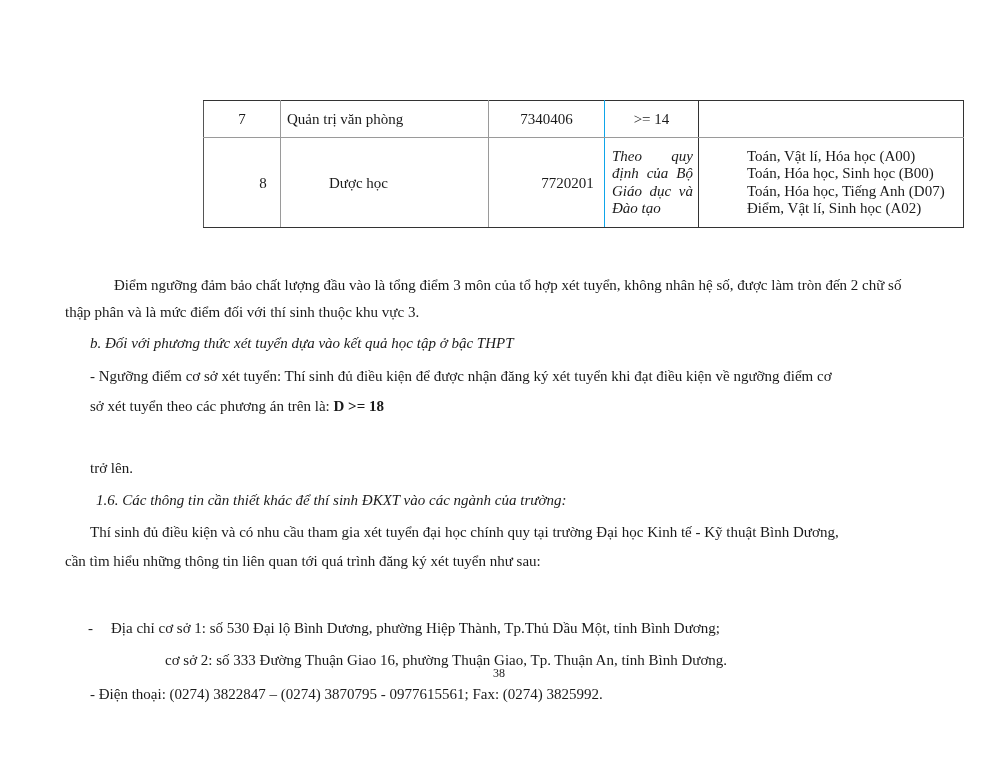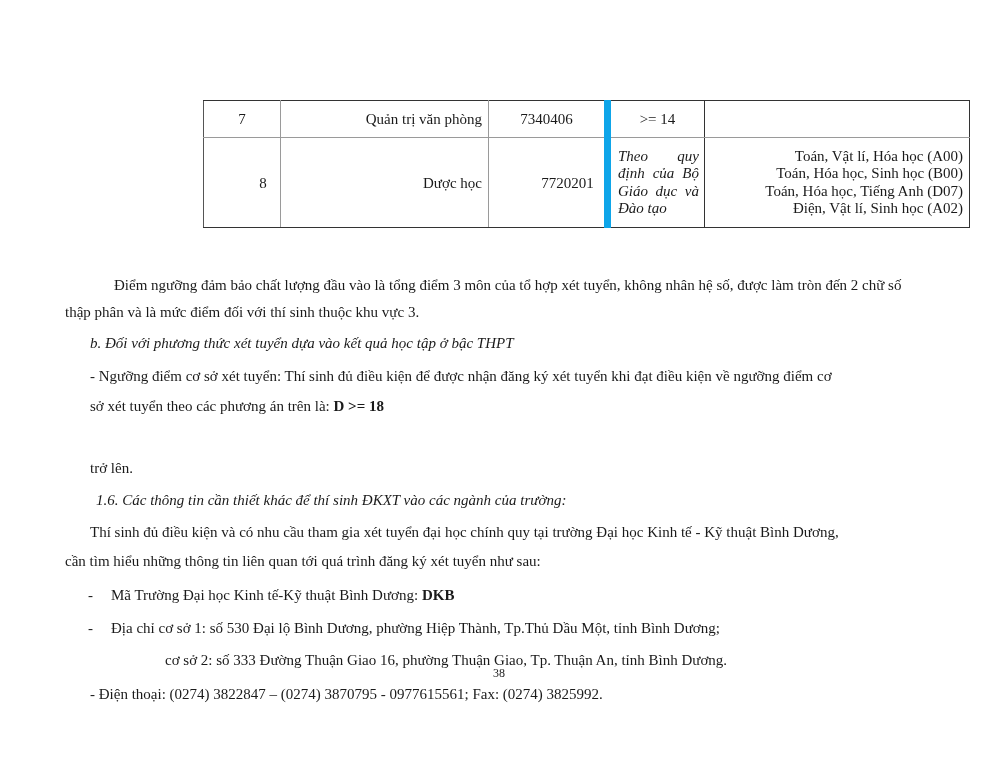--- a/index.html
+++ b/index.html
@@ -19,27 +19,26 @@
     position: absolute;
     left: 203px; top: 100px;
     border-collapse: collapse;
     font-size: 15px;
     line-height: 18px;
   }
   table.adm td {
     border: 1px solid #9a9a9a;
     padding: 0 6px;
     vertical-align: middle;
-    text-align: right;
   }
   table.adm tr.r7 td { height: 36px; }
   table.adm tr.r8 td { height: 89px; }
   table.adm td.c-no { width: 22px; text-align: center; border-left: 1px solid #555; }
   table.adm td.c-name { width: 153px; }
-  table.adm td.c-code { width: 61px; text-align: center; border-right: 7px solid #0ea5e9; }
+  table.adm td.c-code { width: 61px; text-align: center; border-right: 1px solid #0ea5e9; }
   table.adm td.c-thr { width: 81px; text-align: center; border-right: 1px solid #333; }
   table.adm td.c-thr.justify { text-align: justify; text-align-last: left; padding: 0 5px 0 7px; line-height: 17.5px; font-style: italic; }
   table.adm td.c-sub { width: 210px; border-right: 1px solid #333; padding-left: 6px; line-height: 17.5px; }
   table.adm tr.r7 td { border-top: 1px solid #333; }
   table.adm tr.r8 td { border-bottom: 1px solid #333; padding-left: 48px; }
   .sub-line { display: block; white-space: nowrap; }
 
   .line {
     position: absolute;
     font-size: 15px;
@@ -71,42 +70,41 @@
     </tr>
     <tr class="r8">
       <td class="c-no">8</td>
       <td class="c-name">Dược học</td>
       <td class="c-code">7720201</td>
       <td class="c-thr justify">Theo quy định của Bộ Giáo dục và Đào tạo</td>
       <td class="c-sub">
         <span class="sub-line">Toán, Vật lí, Hóa học (A00)</span>
         <span class="sub-line">Toán, Hóa học, Sinh học (B00)</span>
         <span class="sub-line">Toán, Hóa học, Tiếng Anh (D07)</span>
-        <span class="sub-line">Điện, Vật lí, Sinh học (A02)</span>
+        <span class="sub-line">Điểm, Vật lí, Sinh học (A02)</span>
       </td>
     </tr>
   </tbody>
     </table>
 
   <div class="line" style="left:114px; top:236px;">Điểm ngưỡng đảm bảo chất lượng đầu vào là tổng điểm 3 môn của tổ hợp xét tuyển, không nhân hệ số, được làm tròn đến 2 chữ số</div>
   <div class="line" style="left:65px; top:263px;">thập phân và là mức điểm đối với thí sinh thuộc khu vực 3.</div>
 
   <div class="line it" style="left:90px; top:294px;">b. Đối với phương thức xét tuyển dựa vào kết quả học tập ở bậc THPT</div>
 
   <div class="line" style="left:90px; top:327px;">- Ngưỡng điểm cơ sở xét tuyển: Thí sinh đủ điều kiện để được nhận đăng ký xét tuyển khi đạt điều kiện về ngưỡng điểm cơ</div>
   <div class="line" style="left:90px; top:357px;"><span>sở xét tuyển theo các phương án trên là: </span><span class="b">D &gt;= 18</span></div>
 
   <div class="line" style="left:90px; top:419px;">trở lên.</div>
 
   <div class="line it" style="left:96px; top:451px;">1.6.  Các thông tin cần thiết khác để thí sinh ĐKXT vào các ngành của trường:</div>
 
   <div class="line" style="left:90px; top:483px;">Thí sinh đủ điều kiện và có nhu cầu tham gia xét tuyển đại học chính quy tại trường Đại học Kinh tế - Kỹ thuật Bình Dương,</div>
   <div class="line" style="left:65px; top:512px;">cần tìm hiểu những thông tin liên quan tới quá trình đăng ký xét tuyển như sau:</div>
 
-  <div class="line" style="left:88px; top:546px;"><span class="dash">-</span><span>Mã Trường Đại học Kinh tế-Kỹ thuật Bình Dương: </span><span class="b">DKB</span></div>
 
   <div class="line" style="left:88px; top:579px;"><span class="dash">-</span><span>Địa chỉ cơ sở 1: số 530 Đại lộ Bình Dương, phường Hiệp Thành, Tp.Thủ Dầu Một, tỉnh Bình Dương;</span></div>
   <div class="line" style="left:165px; top:611px;">cơ sở 2: số 333 Đường Thuận Giao 16, phường Thuận Giao, Tp. Thuận An, tỉnh Bình Dương.</div>
 
   <div class="line" style="left:90px; top:645px;">- Điện thoại: (0274) 3822847 – (0274) 3870795 - 0977615561; Fax: (0274) 3825992.</div>
 
   <div class="pagenum">38</div>
 </div>
 
 </body></html>

